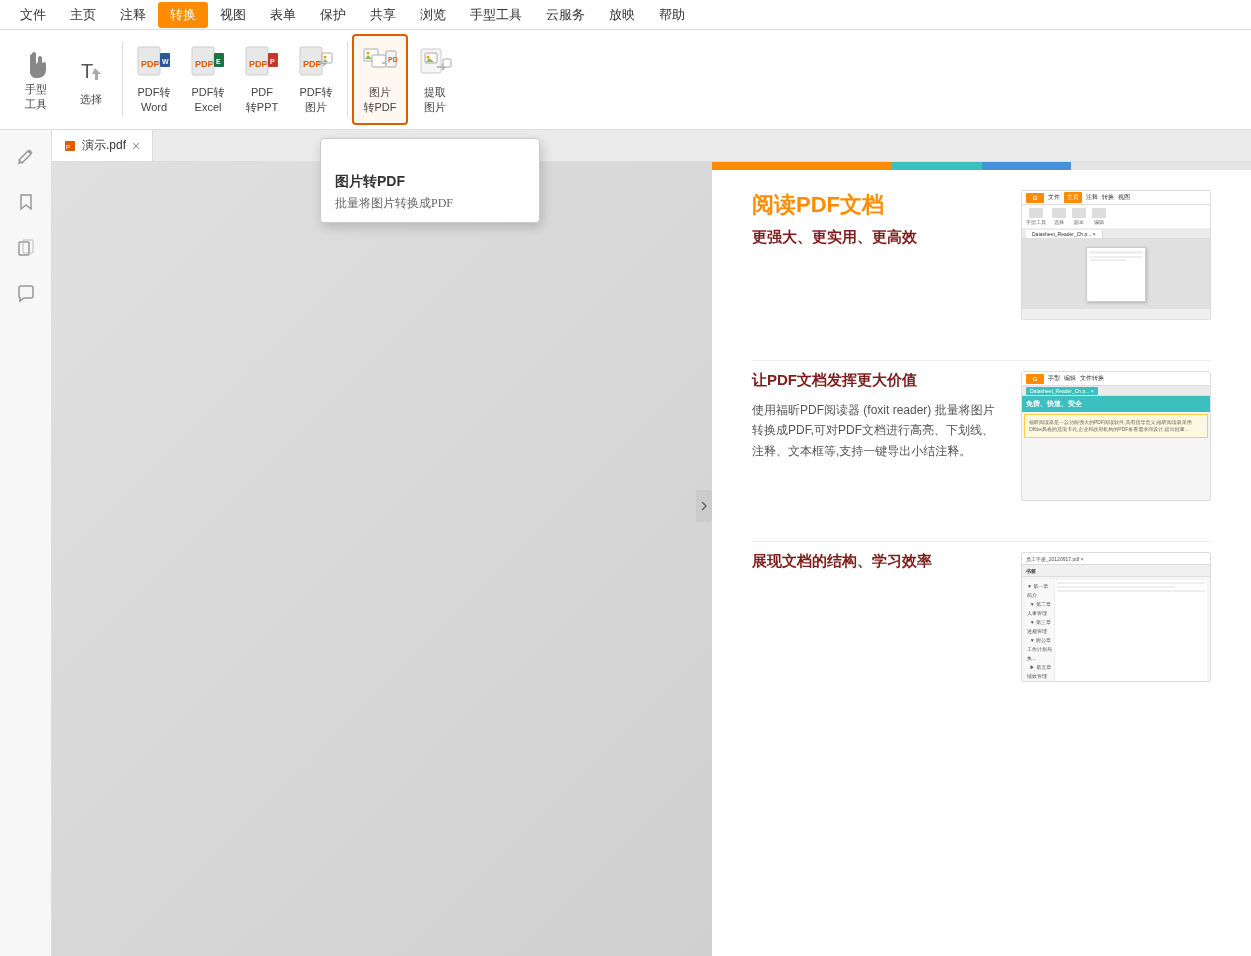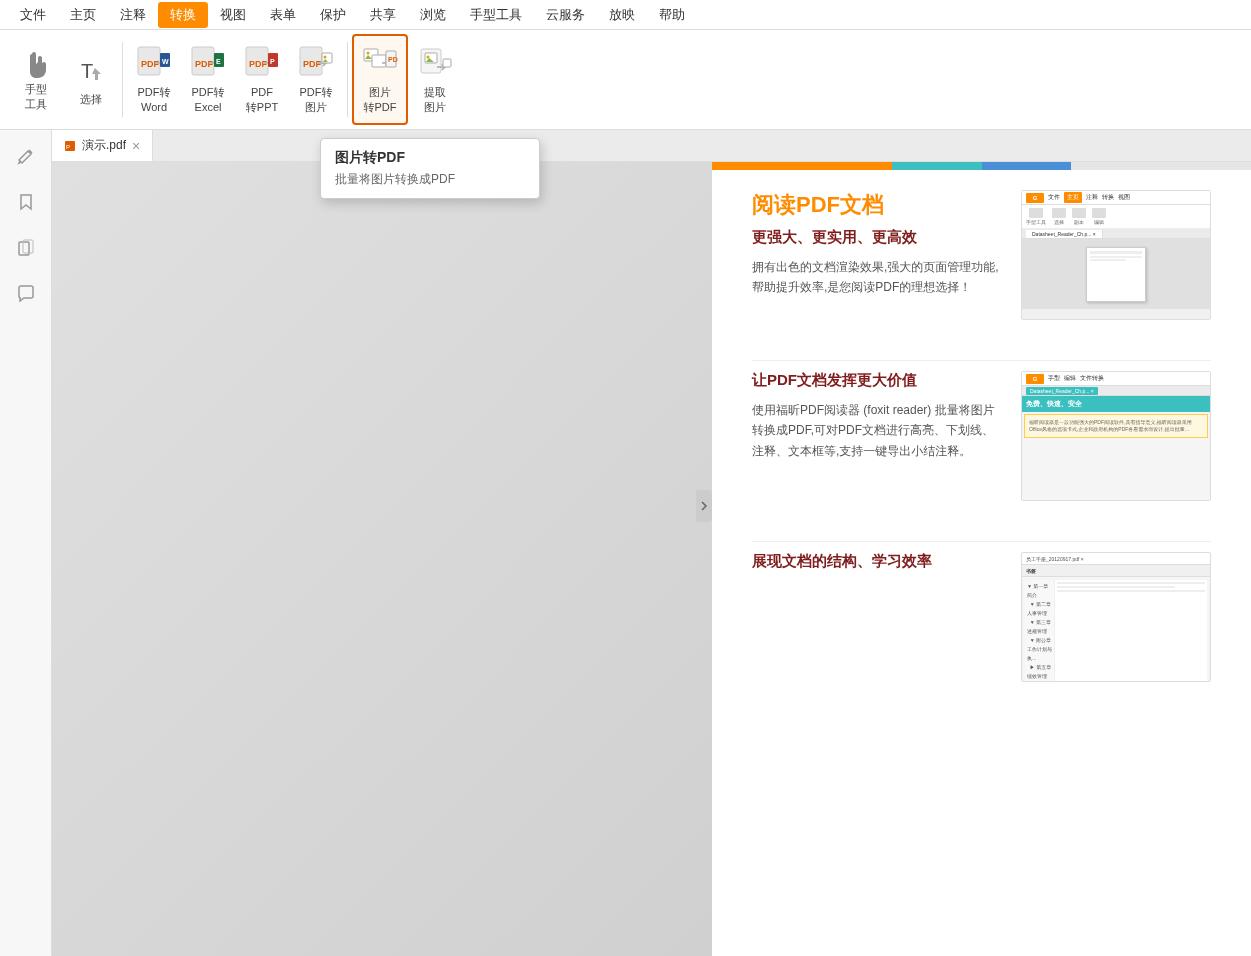--- a/index.html
+++ b/index.html
@@ -44,22 +44,22 @@
       border: 2px solid #e05c00; background: #fff8f0;
     }
 
     
     .tooltip-box {
       position: absolute; left: 320px; top: 108px; z-index: 100;
       background: #fff; border: 1px solid #ccc; border-radius: 4px;
       padding: 10px 14px; box-shadow: 2px 4px 12px rgba(0,0,0,0.18);
       width: 220px;
     }
-    .tooltip-box .tooltip-title { font-size: 14px; font-weight: bold; color: #333; margin-bottom: 4px; }
-    .tooltip-box .tooltip-desc { font-size: 12px; color: #666; }
+    .tooltip-box .tooltip-title { font-size: 14px; font-weight: bold; color: #333; margin-bottom: 4px; margin-top: 24px; }
+    .tooltip-box .tooltip-desc { font-size: 12px; color: #666; font-family: Liberation Serif, serif; }
 
     
     .left-sidebar {
       position: absolute; top: 130px; left: 0; width: 52px; height: calc(956px - 130px);
       background: #f7f7f7; border-right: 1px solid #ddd;
       display: flex; flex-direction: column; align-items: center; padding-top: 8px; gap: 10px;
     }
     .sidebar-icon {
       width: 36px; height: 36px; display: flex; align-items: center; justify-content: center;
       cursor: pointer; border-radius: 4px; color: #888;
@@ -303,22 +303,20 @@
       <div class="color-strip-seg" style="background: #ff8c00; flex: 2;"></div>
       <div class="color-strip-seg" style="background: #3bbfbf; flex: 1;"></div>
       <div class="color-strip-seg" style="background: #4a90d9; flex: 1;"></div>
       <div class="color-strip-seg" style="background: #e5e5e5; flex: 2;"></div>
     </div>
 
     <div class="feature-section">
       <div class="feature-text">
         <div class="feature-title">阅读PDF文档</div>
         <div class="feature-subtitle">更强大、更实用、更高效</div>
-        <div class="feature-desc">拥有出色的文档渲染效果,强大的页面管理功能,
-帮助提升效率,是您阅读PDF的理想选择！</div>
       </div>
       <div class="feature-img">
 
         <div style="width:100%; height:100%; background: #f0f0f0; font-size: 7px; position: relative;">
           <div style="height: 14px; background: #fff; border-bottom: 1px solid #ddd; display: flex; align-items: center; padding: 0 4px; gap: 4px;">
             <div style="width: 18px; height: 10px; background: #ff8c00; border-radius: 1px; color: #fff; font-size: 6px; display: flex; align-items: center; justify-content: center; font-weight: bold;">G</div>
             <div style="font-size: 6px; color: #333;">文件</div>
             <div style="font-size: 6px; color: #fff; background: #ff8c00; padding: 1px 3px; border-radius: 1px;">主页</div>
             <div style="font-size: 6px; color: #333;">注释</div>
             <div style="font-size: 6px; color: #333;">转换</div>

